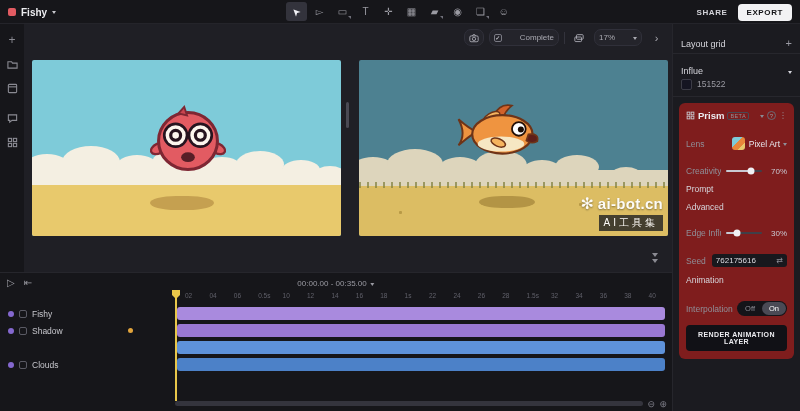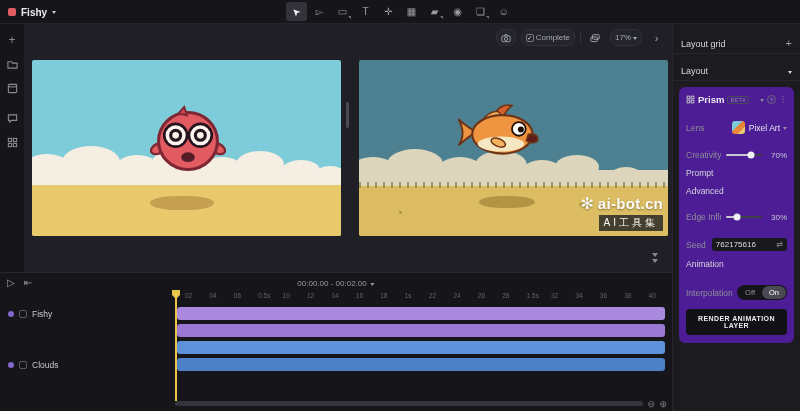--- a/index.html
+++ b/index.html
@@ -31,21 +31,21 @@
   
   .left-strip{ position:absolute; left:0; top:24px; width:24px; height:248px; background:#16161a; z-index:20; }
   .strip-icon{ position:absolute; left:50%; transform:translateX(-50%); width:16px; height:16px;
                display:flex; align-items:center; justify-content:center; color:#8a8a92; font-size:12px; cursor:pointer; }
   .strip-icon svg{ width:11px; height:11px; stroke:currentColor; fill:none; stroke-width:1.2; }
 
   
   .workspace{ position:absolute; left:24px; top:24px; width:648px; height:248px; background:#1f1f25; }
   .canvas-toolbar{ position:absolute; top:5px; right:6px; display:flex; align-items:center; gap:5px; z-index:5; }
   .ct-btn{ height:17px; min-width:19px; border-radius:7px; display:flex; align-items:center; justify-content:center;
-           gap:2px; padding:0 4px; color:#aaaab2; font-size:8px; background:#24242b; border:1px solid #30303a; cursor:pointer; }
+           gap:18px; padding:0 4px; color:#aaaab2; font-size:8px; background:#24242b; border:1px solid #30303a; cursor:pointer; }
   .ct-btn svg{ width:10px; height:10px; stroke:currentColor; fill:none; stroke-width:1.1; }
   .checkbox{ width:8px; height:8px; border:1px solid #7a7a84; border-radius:2px; font-size:6px; line-height:7px;
              text-align:center; color:#e2e2e8; }
   .ct-sep{ width:1px; height:12px; background:#33333c; }
   .ct-plain{ background:transparent; border:none; }
 
   .frame{ position:absolute; top:36px; width:309px; height:176px; overflow:hidden; border-radius:2px; }
   .frame-left{ left:8px; } .frame-right{ left:335px; }
   .scene{ position:absolute; inset:0; }
   .puff{ position:absolute; border-radius:50%; }
@@ -85,21 +85,21 @@
   
   .right-panel{ position:absolute; left:672px; top:24px; width:128px; height:387px; background:#1b1b20;
                 border-left:1px solid #26262c; padding:7px 8px 0; z-index:25; }
   .rp-row{ display:flex; align-items:flex-end; justify-content:space-between; height:18px; font-size:9px; color:#d6d6dc; }
   .rp-plus{ font-size:11px; color:#9a9aa2; cursor:pointer; }
   .rp-sep{ height:1px; background:#27272d; margin:4px -8px; }
   .swatch-row{ display:flex; align-items:center; height:16px; }
   .swatch{ width:11px; height:11px; border-radius:2px; background:#151522; border:1px solid #3c3c46; cursor:pointer; }
   .swatch-label{ font-size:8.5px; color:#9a9aa2; margin-left:5px; }
 
-  .prism{ background:#4c1d95; border-radius:6px; margin:6px -2px 0; padding:7px 7px 8px; }
+  .prism{ background:#7f1d1d; border-radius:6px; margin:6px -2px 0; padding:7px 7px 8px; }
   .prism-header{ display:flex; align-items:center; gap:3px; color:#8a8a92; }
   .prism-header svg{ width:9px; height:9px; stroke:#c8c8ce; fill:none; stroke-width:1.2; }
   .prism-title{ font-size:9.5px; font-weight:bold; color:#ececf0; }
   .beta{ font-size:5.5px; color:#8f8f98; border:1px solid #4a4a54; border-radius:2px; padding:0 2px; letter-spacing:.4px; }
   .ph-spacer{ flex:1; }
   .help-circle{ width:9px; height:9px; border:1px solid #6a6a74; border-radius:50%; font-size:6px; line-height:8px;
                 text-align:center; color:#9a9aa2; cursor:pointer; }
   .kebab{ font-size:8px; color:#9a9aa2; cursor:pointer; }
 
   .field-row{ display:flex; align-items:center; margin-top:16px; font-size:8.5px; color:#8f8f98; }
@@ -193,20 +193,24 @@
         </div>
       <div class="tool">
           <span class="glyph">❏</span>
           <span class="dd-tri"></span>
         </div>
       <div class="tool">
           <span class="glyph">☺</span>
         </div>
     </div>
 
+    <div class="actions">
+      <span class="share-btn">SHARE</span>
+      <span class="export-btn">EXPORT</span>
+    </div>
   </header>
 
   <nav class="left-strip">
     <span class="strip-icon" style="top:8px;">+</span>
     <span class="strip-icon" style="top:32px;">
       <svg viewBox="0 0 12 12">
           <path d="M1 3h4l1 1.5h5V10H1z"></path>
         </svg>
       </span>
     <span class="strip-icon" style="top:56px;">
@@ -336,22 +340,26 @@
     </div>
   </main>
 
   <aside class="right-panel">
     <div class="rp-row">
       <span>Layout grid</span>
       <span class="rp-plus">+</span>
     </div>
     <div class="rp-sep"></div>
     <div class="rp-row">
-      <span>Layout</span>
+      <span>Influe</span>
       <span class="tri tri-sm"></span>
+    </div>
+    <div class="swatch-row">
+      <span class="swatch"></span>
+      <span class="swatch-label">151522</span>
     </div>
     <div class="rp-sep"></div>
 
     <section class="prism">
       <div class="prism-header">
         <svg viewBox="0 0 12 12">
           <rect x="1.5" y="1.5" width="3.6" height="3.6"></rect>
             <rect x="6.9" y="1.5" width="3.6" height="3.6"></rect>
           <rect x="1.5" y="6.9" width="3.6" height="3.6"></rect>
             <rect x="6.9" y="6.9" width="3.6" height="3.6"></rect>
@@ -415,21 +423,21 @@
     </section>
 
   </aside>
 
   <section class="timeline">
     <div class="transport">
       <span>▷</span>
       <span>⇤</span>
     </div>
     <div class="time-display">
-      <span>00:00.00 - 00:02.00</span>
+      <span>00:00.00 - 00:35.00</span>
       <span class="tri tri-sm"></span>
     </div>
 
     <div class="ruler" id="ruler">
         <span class="tick" style="left: 10px;">02</span>
         <span class="tick" style="left: 34.4px;">04</span>
         <span class="tick" style="left: 58.8px;">06</span>
         <span class="tick" style="left: 83.2px;">0.5s</span>
         <span class="tick" style="left: 107.6px;">10</span>
         <span class="tick" style="left: 132px;">12</span>
@@ -447,20 +455,26 @@
         <span class="tick" style="left: 424.8px;">36</span>
         <span class="tick" style="left: 449.2px;">38</span>
         <span class="tick" style="left: 473.6px;">40</span>
       </div>
     <div class="layers-box" id="layer-list">
         <div class="layer-row" style="top: 34px;">
           <span class="layer-dot" style="background: rgb(132, 104, 207);"></span>
           <span class="layer-icon"></span>
           <span class="layer-name">Fishy</span>
         </div>
+        <div class="layer-row" style="top: 51px;">
+          <span class="layer-dot" style="background: rgb(132, 104, 207);"></span>
+          <span class="layer-icon"></span>
+          <span class="layer-name">Shadow</span>
+          <span class="layer-indicator" style="background: rgb(226, 164, 60);"></span>
+        </div>
         <div class="layer-row" style="top: 85px;">
           <span class="layer-dot" style="background: rgb(132, 104, 207);"></span>
           <span class="layer-icon"></span>
           <span class="layer-name">Clouds</span>
         </div>
       </div>
     <div class="tracks-box" id="track-list">
         <div class="track-bar" style="top: 34px; background: rgb(169, 138, 222);"></div>
         <div class="track-bar" style="top: 51px; background: rgb(154, 120, 211);"></div>
         <div class="track-bar" style="top: 68px; background: rgb(94, 146, 218);"></div>

